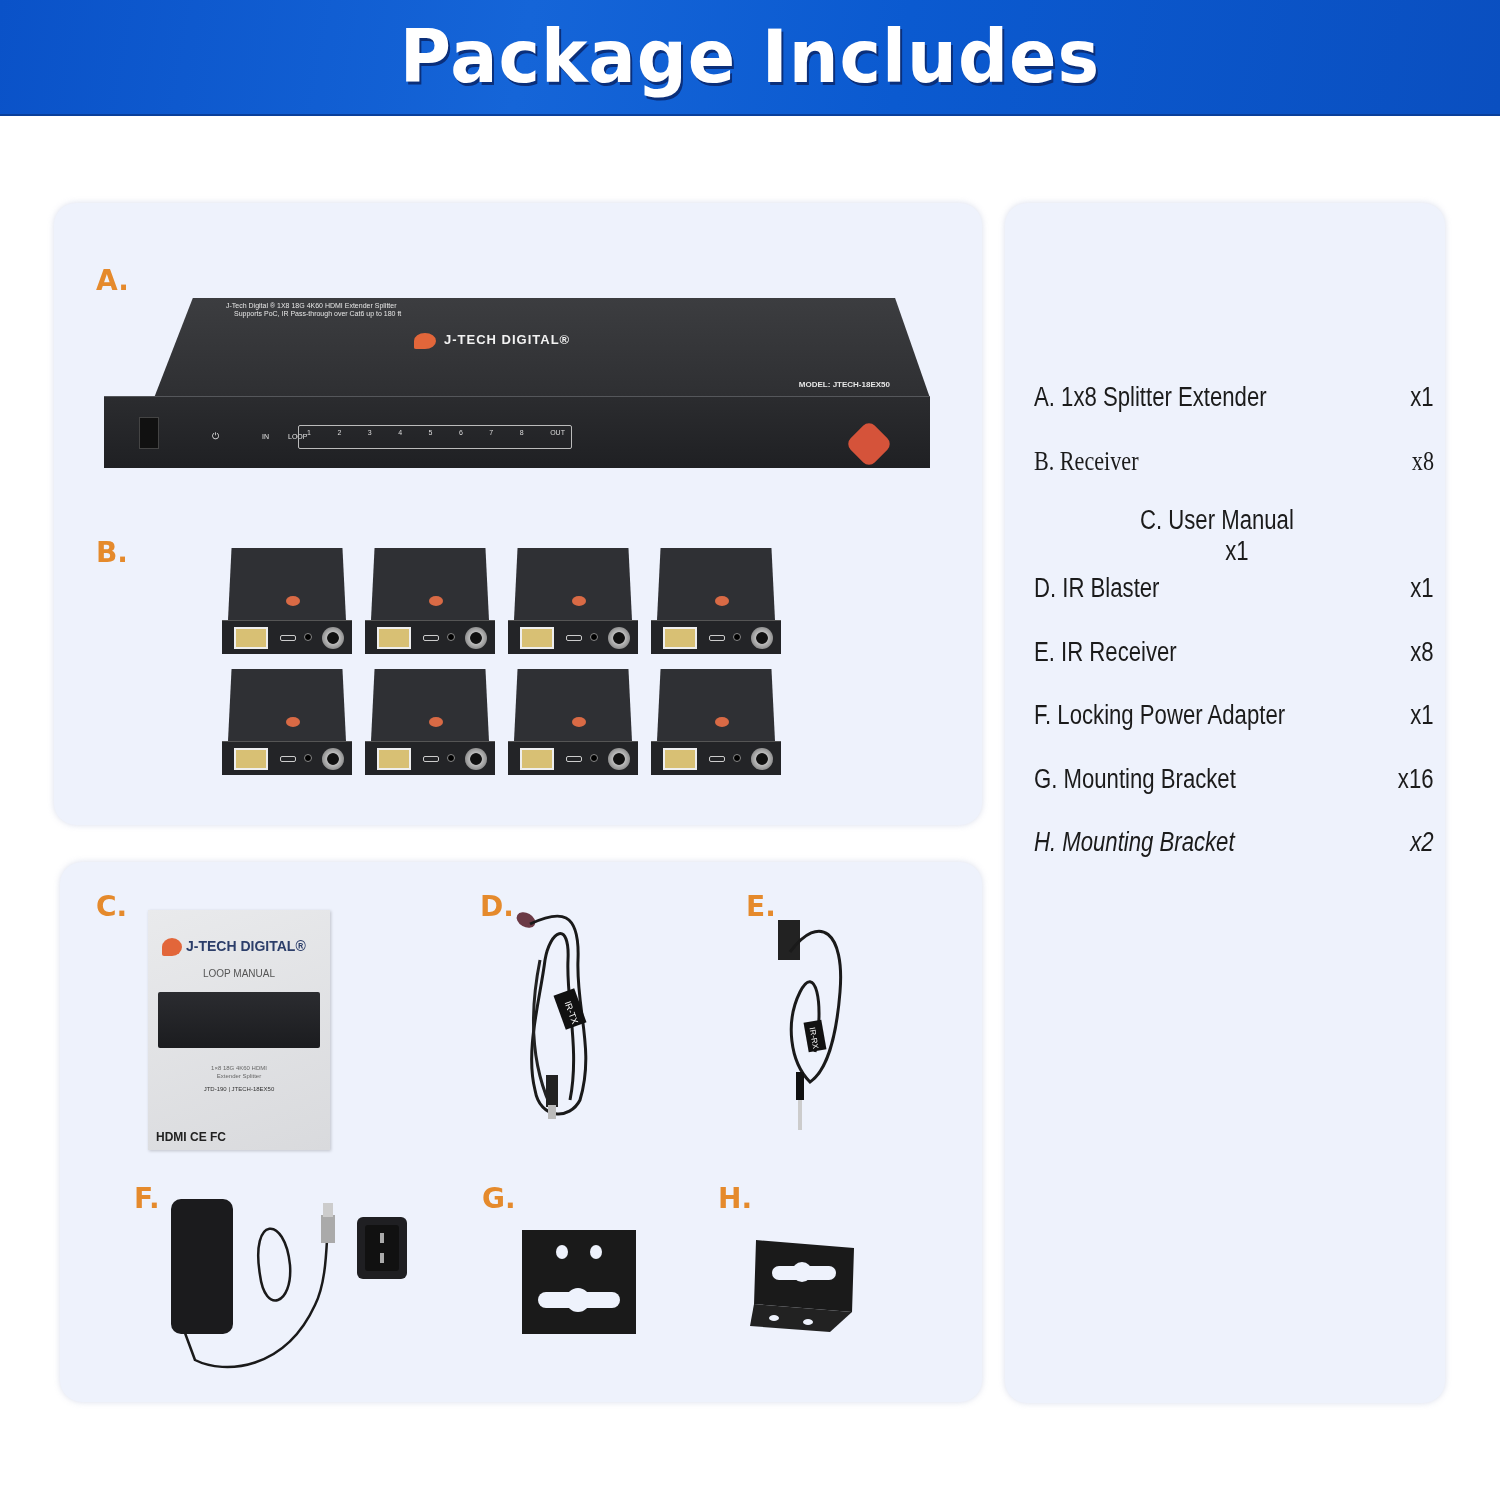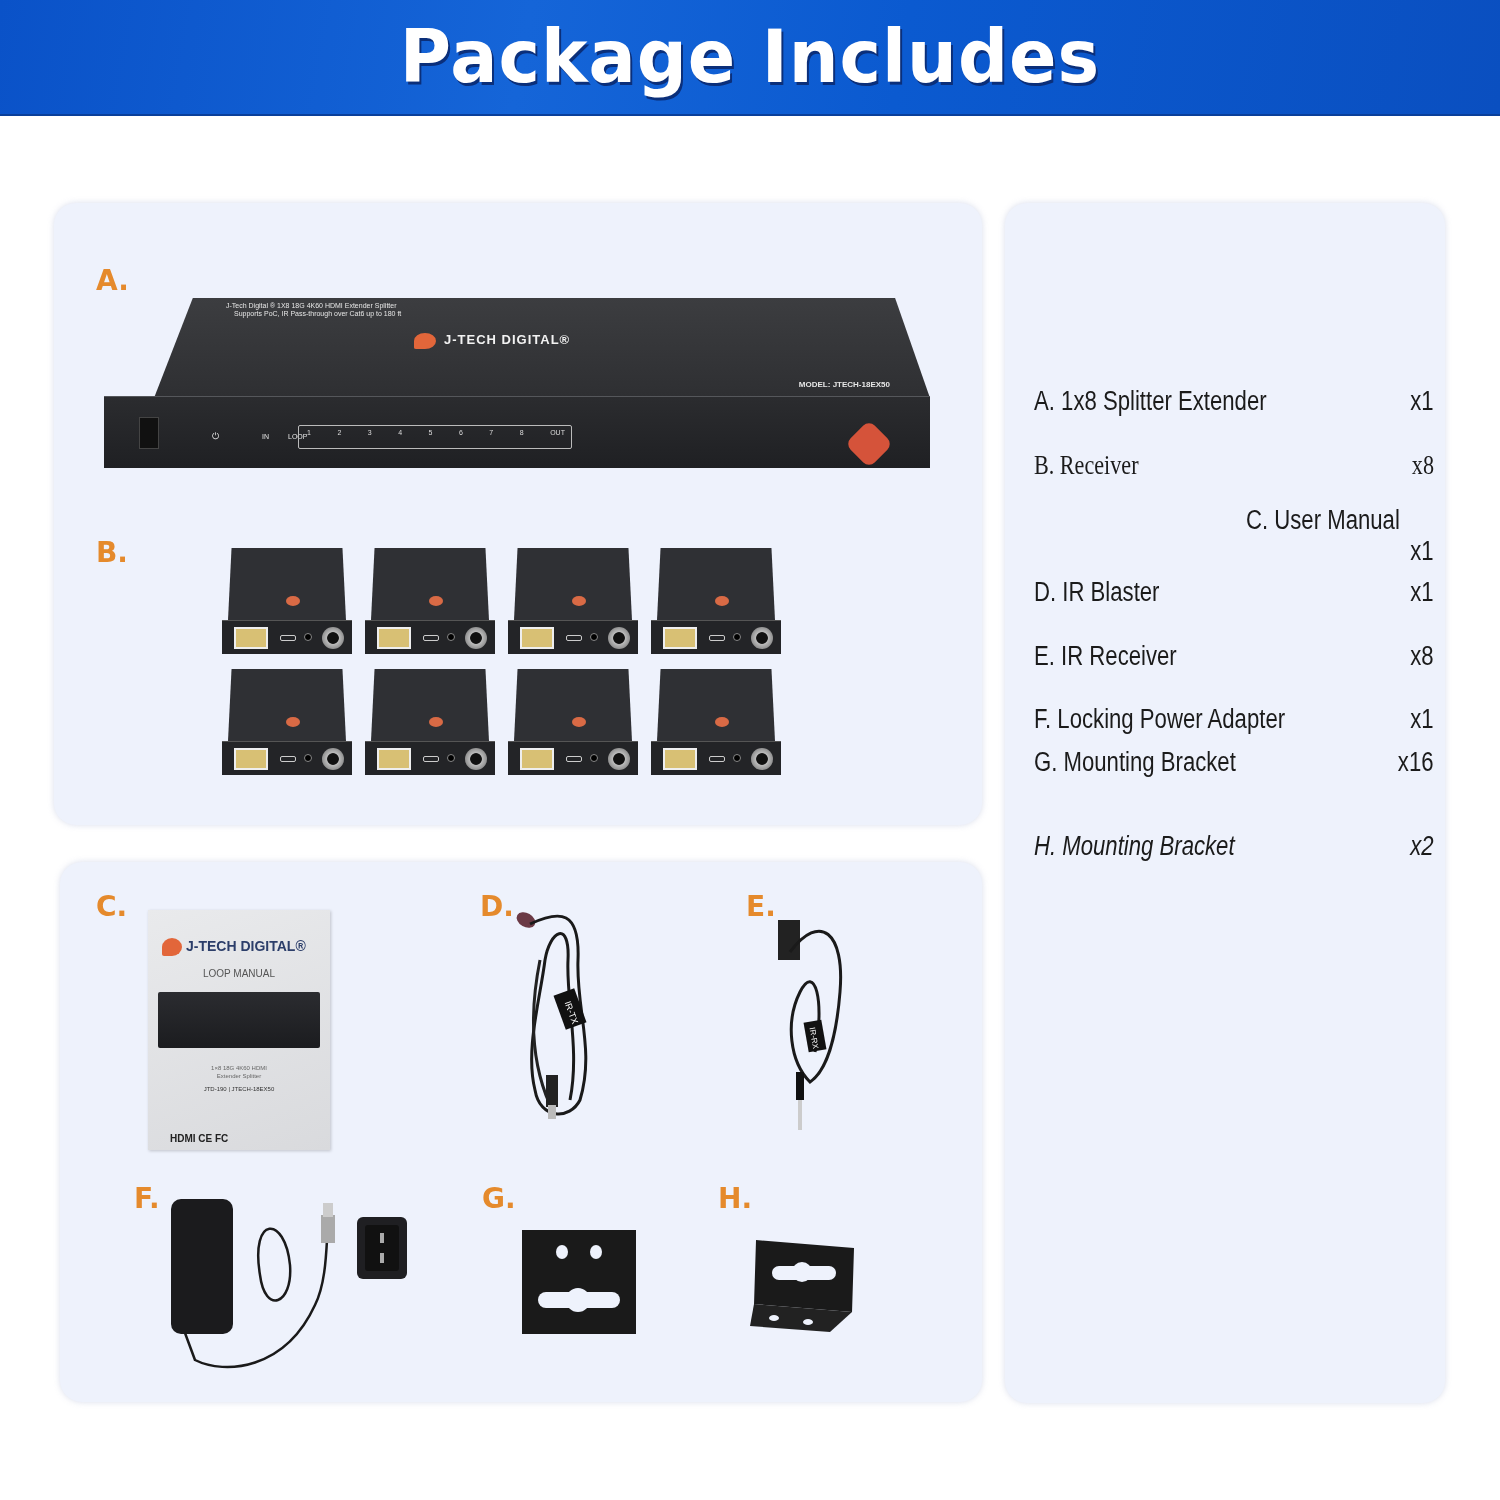--- a/index.html
+++ b/index.html
@@ -64,27 +64,27 @@
     .rx-logo { position: absolute; left: 58px; top: 48px; width: 14px; height: 10px; background: #d96a45; border-radius: 50%; }
 
     
     .manual { position: absolute; left: 148px; top: 910px; width: 182px; height: 240px; background: linear-gradient(160deg, #e9eaec 0%, #d9dadd 100%); box-shadow: 1px 1px 3px rgba(0,0,0,0.2); }
     .manual-brand { position: absolute; left: 14px; top: 28px; font-size: 14px; font-weight: bold; color: #2c3e6a; white-space: nowrap; }
     .manual-brand .brand-dot { width: 20px; height: 18px; margin-right: 4px; }
     .manual-title { position: absolute; left: 0; right: 0; top: 58px; text-align: center; font-size: 10px; color: #555; }
     .manual-img { position: absolute; left: 10px; top: 82px; width: 162px; height: 56px; background: linear-gradient(180deg, #2b2c30 0%, #1b1c1f 100%); border-radius: 2px; }
     .manual-sub { position: absolute; left: 0; right: 0; top: 154px; text-align: center; font-size: 6px; color: #666; line-height: 8px; }
     .manual-model { position: absolute; left: 0; right: 0; top: 176px; text-align: center; font-size: 6px; color: #333; }
-    .manual-logos { position: absolute; left: 8px; bottom: 6px; font-size: 10px; font-weight: bold; color: #222; margin-left: 14px; }
+    .manual-logos { position: absolute; left: 8px; bottom: 6px; font-size: 12px; font-weight: bold; color: #222; }
 
     
     .svg-obj { position: absolute; }
 
     
-    .item-row { position: absolute; left: 1034px; width: 400px; height: 40px; display: flex; justify-content: space-between; align-items: flex-end; font-family: "Liberation Sans", sans-serif; color: #1b1b1b; font-size: 27px; }
+    .item-row { position: absolute; left: 1034px; width: 400px; height: 40px; display: flex; justify-content: space-between; align-items: center; font-family: "Liberation Sans", sans-serif; color: #1b1b1b; font-size: 27px; }
     .item-name { transform: scaleX(0.82); transform-origin: left center; white-space: nowrap; }
     .item-qty { transform: scaleX(0.82); transform-origin: right center; white-space: nowrap; }
   </style>
 </head>
 <body>
 
 <div class="banner">
   <div class="banner-title">Package Includes</div>
 </div>
 
@@ -304,20 +304,20 @@
     <span class="item-qty">x1</span>
   </div>
 <div class="item-row" style="top:632px;gap:44px;">
     <span class="item-name">E. IR Receiver</span>
     <span class="item-qty">x8</span>
   </div>
 <div class="item-row" style="top:695px;">
     <span class="item-name">F. Locking Power Adapter</span>
     <span class="item-qty">x1</span>
   </div>
-<div class="item-row" style="top:738px;">
+<div class="item-row" style="top:759px;">
     <span class="item-name">G. Mounting Bracket</span>
     <span class="item-qty">x16</span>
   </div>
 <div class="item-row" style="top:822px;font-style:italic;">
     <span class="item-name">H. Mounting Bracket</span>
     <span class="item-qty">x2</span>
   </div>
 
 </body></html>

